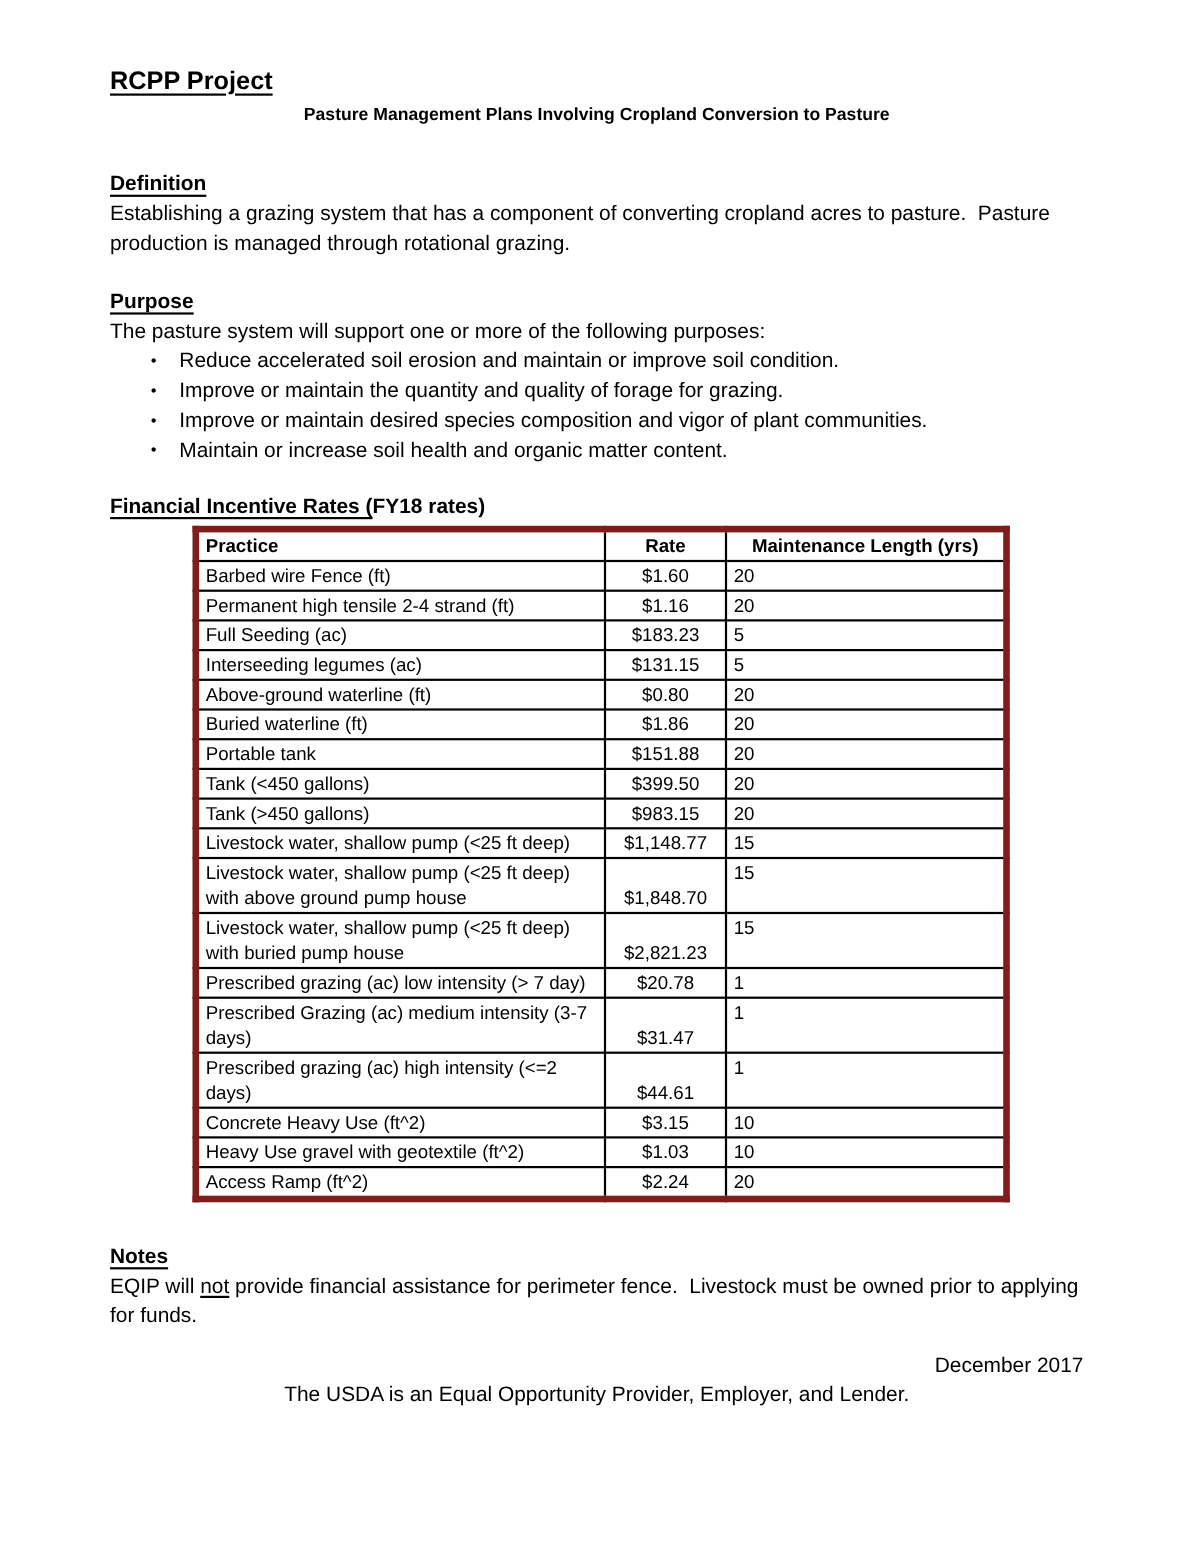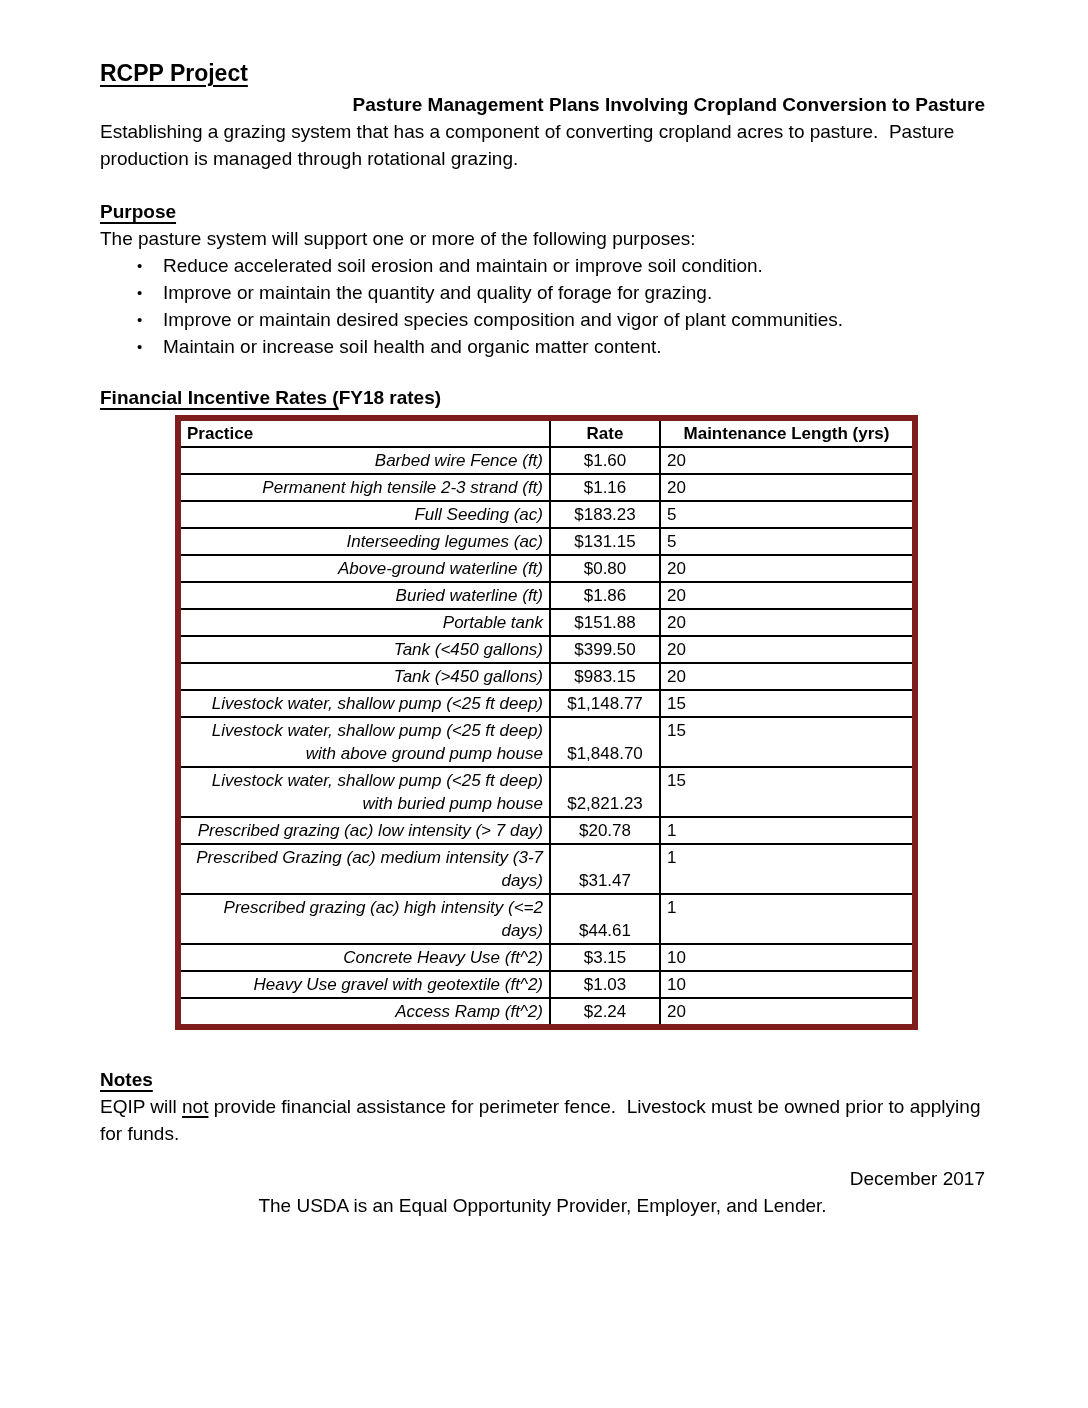--- a/index.html
+++ b/index.html
@@ -16,22 +16,22 @@
     padding: 58px 103px 0 100px;
   }
   .doc-title {
     text-align: left;
     font-size: 23px;
     font-weight: bold;
     line-height: 30px;
   }
   .doc-title .u { text-decoration: underline; text-decoration-thickness: 2px; text-underline-offset: 4px; }
   .doc-subtitle {
-    text-align: right;
-    font-size: 19px;
+    text-align: center;
+    font-size: 16px;
     font-weight: bold;
     line-height: 26px;
     margin-top: 4px;
   }
   .sec-heading {
     font-size: 19px;
     font-weight: bold;
     line-height: 27px;
     text-decoration: underline;
     text-decoration-thickness: 2px;
@@ -69,21 +69,21 @@
     border: 6px solid #7f1d1d;
   }
   table.rates th, table.rates td {
     border: 2px solid #000;
     font-size: 17px;
     line-height: 23px;
     padding: 1px 6px;
   }
   table.rates th { font-weight: bold; text-align: center; }
   table.rates th.c-practice { text-align: left; }
-  td.c-practice { text-align: right; vertical-align: top; white-space: pre-wrap; font-style: italic; }
+  td.c-practice { text-align: left; vertical-align: top; white-space: pre-wrap; }
   td.c-rate { text-align: center; vertical-align: bottom; }
   td.c-years { text-align: left; vertical-align: top; }
   .notes-body { font-size: 19px; line-height: 27px; white-space: pre-wrap; }
   .notes-body .u { text-decoration: underline; text-decoration-thickness: 2px; text-underline-offset: 3px; }
   .footer-date {
     margin-top: 18px;
     text-align: right;
     font-size: 19px;
     line-height: 27px;
   }
@@ -96,20 +96,21 @@
 </head>
 <body>
 
 <div class="page">
 
   <div class="doc-title">
     <span class="u">RCPP Project</span>
   </div>
   <div class="doc-subtitle">Pasture Management Plans Involving Cropland Conversion to Pasture</div>
 
+  <div class="sec-heading mt-def">Definition</div>
   <p class="body-text">Establishing a grazing system that has a component of converting cropland acres to pasture.  Pasture production is managed through rotational grazing.</p>
 
   <div class="sec-heading mt-purpose">Purpose</div>
   <p class="body-text">The pasture system will support one or more of the following purposes:</p>
   <ul class="bullets">
     <li>
       <span class="dot">•</span>
       <span>Reduce accelerated soil erosion and maintain or improve soil condition.</span>
     </li>
     <li>
@@ -143,21 +144,21 @@
         <th>Maintenance Length (yrs)</th>
       </tr>
     </thead>
     <tbody>
         <tr>
           <td class="c-practice">Barbed wire Fence (ft)</td>
           <td class="c-rate">$1.60</td>
           <td class="c-years">20</td>
         </tr>
         <tr>
-          <td class="c-practice">Permanent high tensile 2-3 strand (ft)</td>
+          <td class="c-practice">Permanent high tensile 2-4 strand (ft)</td>
           <td class="c-rate">$1.16</td>
           <td class="c-years">20</td>
         </tr>
         <tr>
           <td class="c-practice">Full Seeding (ac)</td>
           <td class="c-rate">$183.23</td>
           <td class="c-years">5</td>
         </tr>
         <tr>
           <td class="c-practice">Interseeding legumes (ac)</td>

